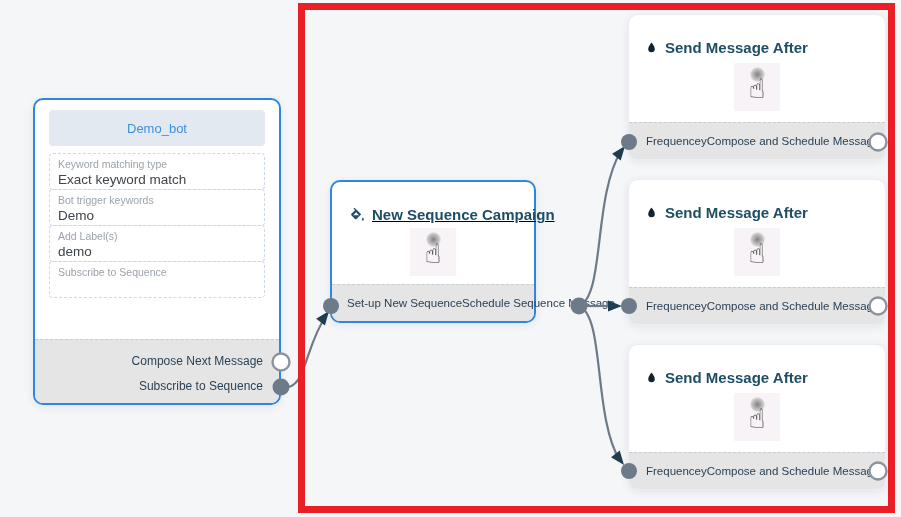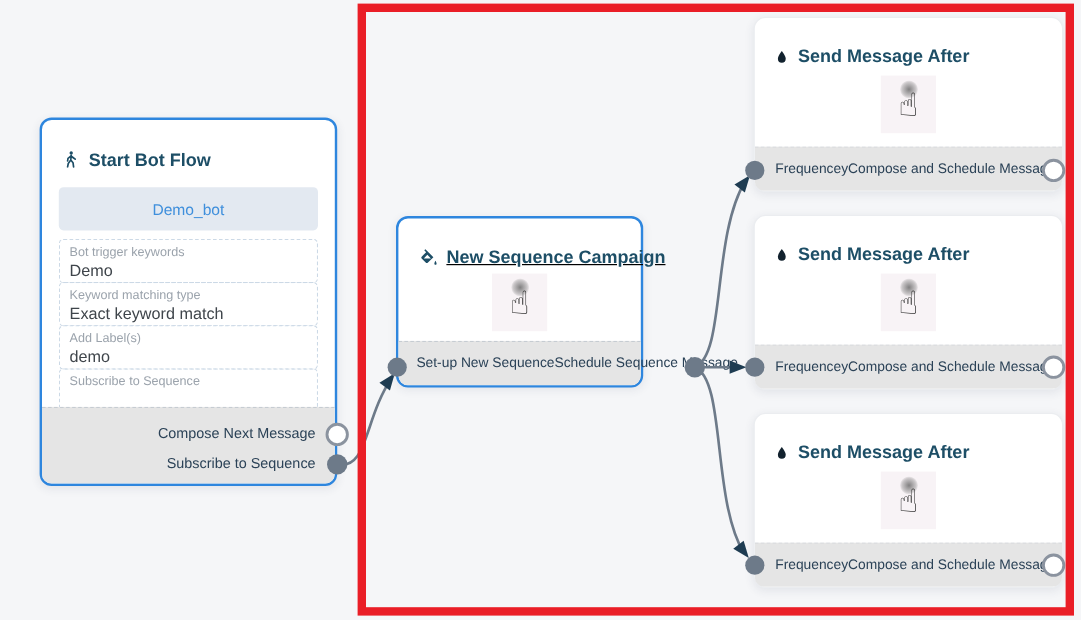--- a/index.html
+++ b/index.html
@@ -62,38 +62,31 @@
   #edge-layer { position:absolute; inset:0; z-index:20; pointer-events:none; }
   .highlight-rect { position:absolute; left:298px; top:3px; width:597px; height:510px;
                     border:7px solid #ea1e27; z-index:30; pointer-events:none; }
 </style>
 </head>
 <body>
 
 <div class="canvas">
 
   <div class="node blue-border" id="start-node">
-    <div class="node-header">
-      <svg width="16" height="18" viewBox="0 0 24 24" fill="none" stroke="#1d4e66" stroke-width="2.1" stroke-linecap="round">
-        <circle cx="12.5" cy="3.6" r="2.1" fill="#1d4e66" stroke="none"></circle>
-        <path d="M12.5 6.5 L12 12.5 M12.3 7.5 L8.5 10.5 L8 13.5 M12.3 7.5 L15.5 10 L17.5 11.5 M12 12.5 L8.8 17 L8 21 M12 12.5 L14.8 16 L15.5 21"></path>
-      </svg>
-      <span>Start Bot Flow</span>
-    </div>
 
     <div class="bot-button">Demo_bot</div>
 
     <div class="fields">
+      <div class="field">
+        <div class="f-label">Keyword matching type</div>
+        <div class="f-value">Exact keyword match</div>
+      </div>
       <div class="field">
         <div class="f-label">Bot trigger keywords</div>
         <div class="f-value">Demo</div>
-      </div>
-      <div class="field">
-        <div class="f-label">Keyword matching type</div>
-        <div class="f-value">Exact keyword match</div>
       </div>
       <div class="field">
         <div class="f-label">Add Label(s)</div>
         <div class="f-value">demo</div>
       </div>
       <div class="field">
         <div class="f-label">Subscribe to Sequence</div>
       </div>
     </div>
 

